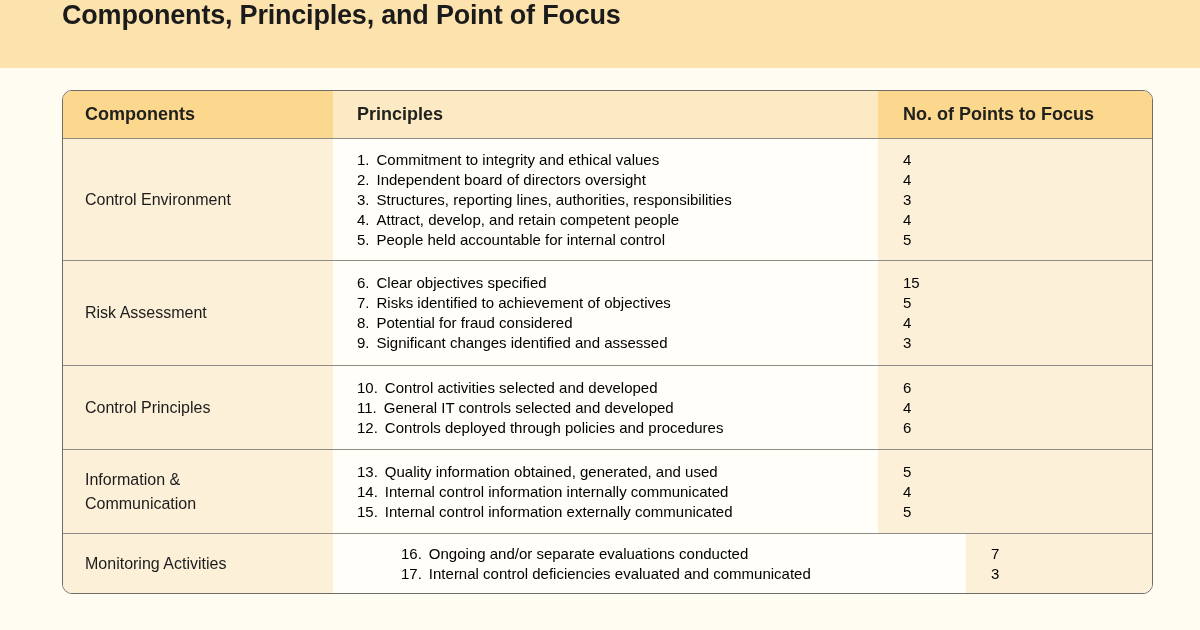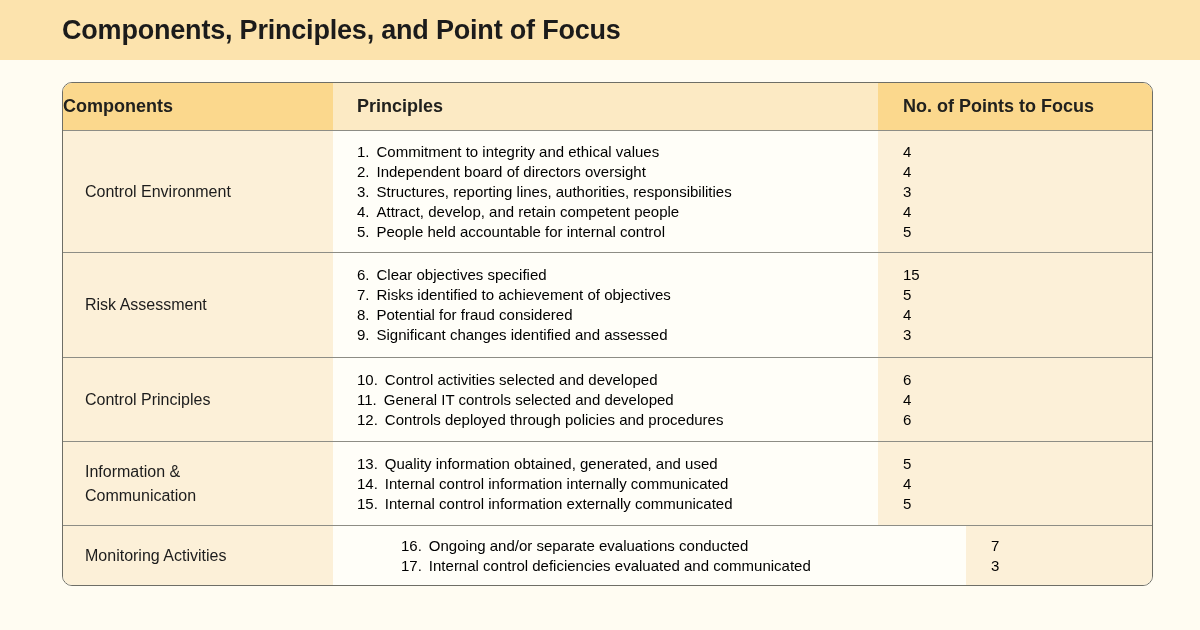--- a/index.html
+++ b/index.html
@@ -5,24 +5,24 @@
   * { margin: 0; padding: 0; box-sizing: border-box; }
   html, body {
     width: 1200px; height: 630px;
     overflow: hidden;
     font-family: "Liberation Sans", "DejaVu Sans", sans-serif;
     background: #FFFCF2;
     color: #1C1C1C;
   }
   
   .banner {
-    height: 60px;
+    height: 68px;
     background: #FCE3AD;
     display: flex;
-    align-items: center;
+    align-items: flex-start;
     padding-left: 62px;
   }
   .banner h1 {
     font-size: 27px;
     font-weight: 700;
     letter-spacing: -0.2px;
     color: #1B1B1B;
   }
   
   .table-wrap {
@@ -39,21 +39,21 @@
   }
   
   .th {
     height: 47px;
     display: flex;
     align-items: center;
     font-size: 18px;
     font-weight: 700;
     color: #21211E;
   }
-  .th.c1 { background: #FBD88D; }
+  .th.c1 { background: #FBD88D; padding-left: 22px; }
   .th.c2 { background: #FCEAC4; padding-left: 24px; }
   .th.c3 { background: #FBD88D; padding-left: 25px; }
   
   .row { border-top: 1px solid #8D8D85; }
   .row-1 { min-height: 122px; }
   .row-2 { min-height: 105px; }
   .row-3 { min-height: 84px; }
   .row-4 { min-height: 84px; }
   .row-5 { min-height: 60px; gap: 44px; }
   .td {

